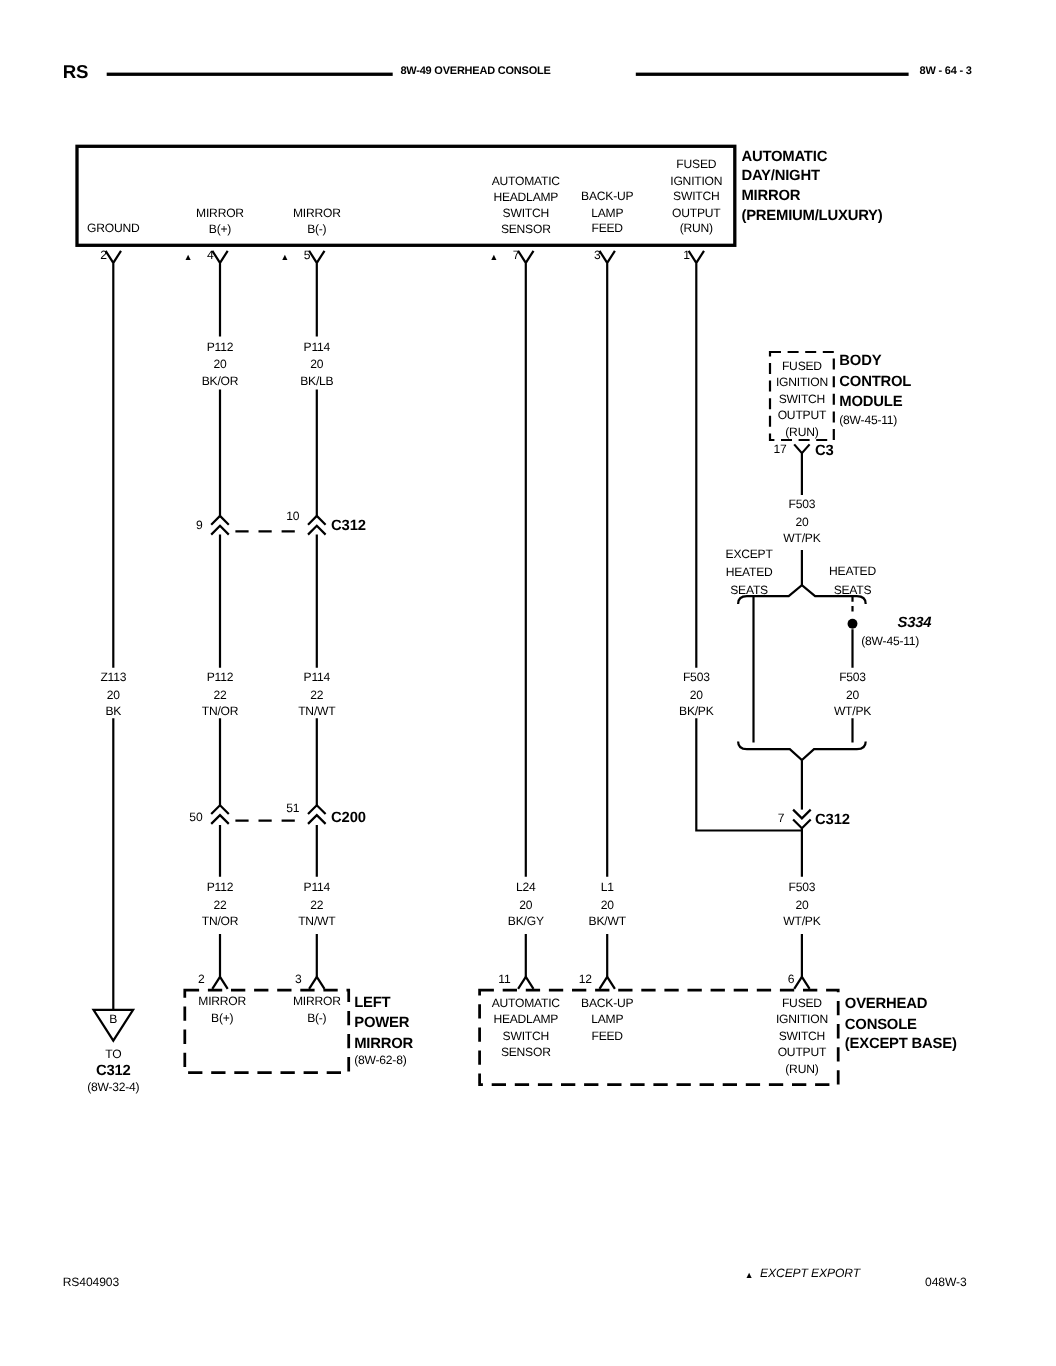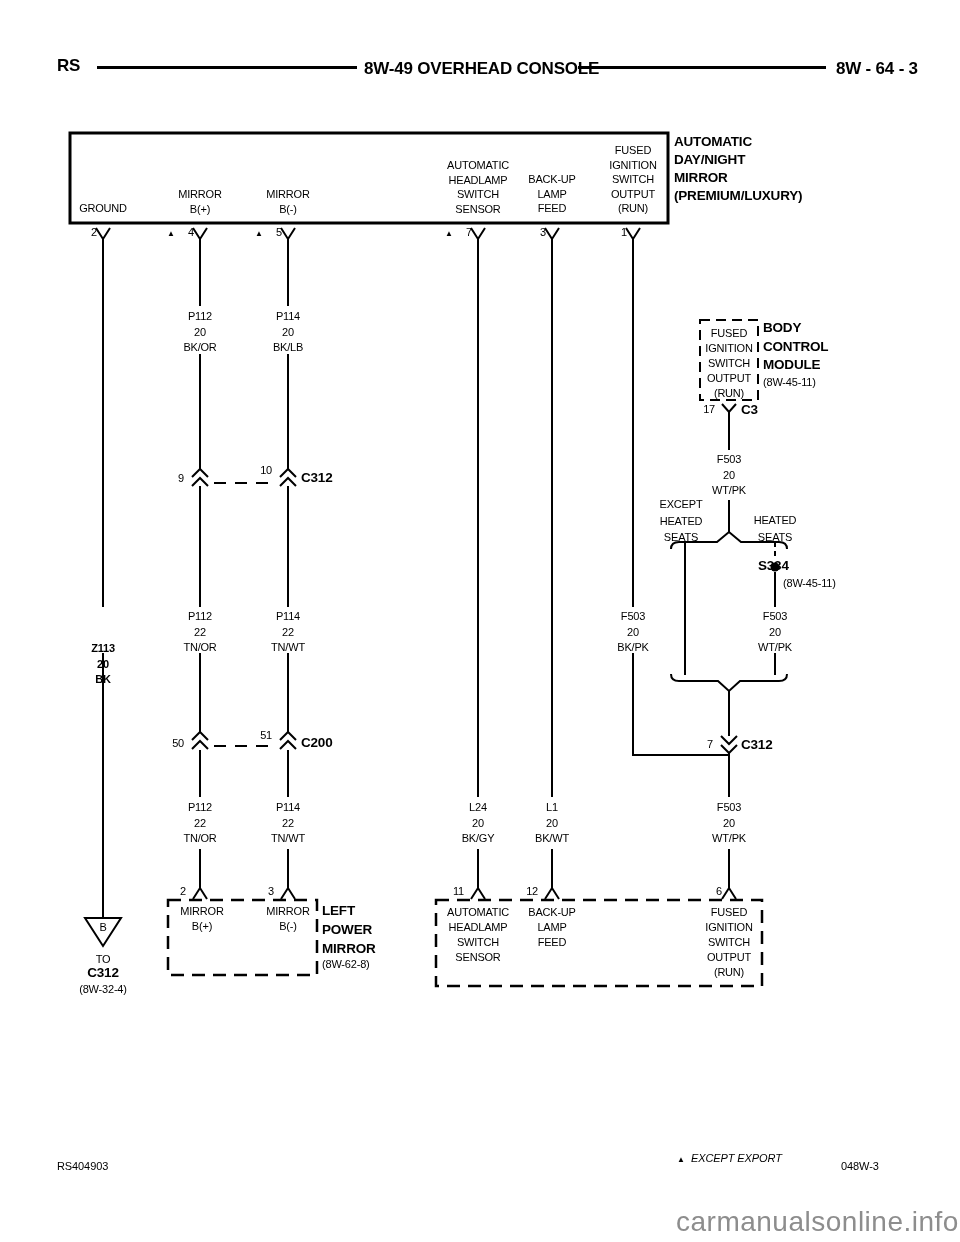--- a/index.html
+++ b/index.html
@@ -2,21 +2,21 @@
 <html><head>
 <meta charset="utf-8">
 <style>
   html,body{margin:0;padding:0;background:#ffffff;}
   #page{
     position:relative;width:960px;height:1242px;background:#ffffff;
     font-family:"Liberation Sans","DejaVu Sans",sans-serif;color:#000;
     overflow:hidden;
   }
   .rule{position:absolute;height:2.5px;background:#000;}
-  .hdr{position:absolute;font-weight:bold;font-size:17px;letter-spacing:-0.2px;white-space:nowrap;}
+  .hdr{position:absolute;font-weight:bold;font-size:10px;letter-spacing:-0.2px;white-space:nowrap;}
   .lbl{position:absolute;font-size:11px;line-height:15.5px;letter-spacing:-0.2px;
        white-space:pre-line;text-align:center;transform:translateX(-50%);}
   .boxlbl{position:absolute;font-size:11px;line-height:14.5px;letter-spacing:-0.2px;
        white-space:pre-line;text-align:center;transform:translateX(-50%);}
   .pin{position:absolute;font-size:11px;width:20px;text-align:right;letter-spacing:-0.2px;}
   .mark{position:absolute;font-size:8px;line-height:8px;}
   .cname{position:absolute;font-weight:bold;font-size:13.5px;letter-spacing:-0.2px;white-space:nowrap;}
   .title{position:absolute;font-weight:bold;font-size:13.5px;line-height:18px;
        letter-spacing:-0.2px;white-space:pre-line;}
   .ref{position:absolute;font-size:11px;letter-spacing:-0.2px;white-space:nowrap;}
@@ -129,21 +129,21 @@
 
   <div class="lbl" style="left:200px;top:309px;">P112
 20
 BK/OR</div>
   <div class="lbl" style="left:288px;top:309px;">P114
 20
 BK/LB</div>
   <div class="lbl" style="left:729px;top:452px;">F503
 20
 WT/PK</div>
-  <div class="lbl" style="left:103px;top:641px;font-weight:bold;">Z113
+  <div class="lbl" style="left:103px;top:609px;">Z113
 20
 BK</div>
   <div class="lbl" style="left:200px;top:609px;">P112
 22
 TN/OR</div>
   <div class="lbl" style="left:288px;top:609px;">P114
 22
 TN/WT</div>
   <div class="lbl" style="left:633px;top:609px;">F503
 20
@@ -189,21 +189,21 @@
   <div class="title" style="left:763px;top:319px;line-height:18.5px;">BODY
 CONTROL
 MODULE</div>
   <div class="ref" style="left:763px;top:376px;">(8W-45-11)</div>
 
   <div class="lbl" style="left:681px;top:496px;line-height:16.5px;">EXCEPT
 HEATED
 SEATS</div>
   <div class="lbl" style="left:775px;top:512px;line-height:16.5px;">HEATED
 SEATS</div>
-  <div class="cname" style="left:758px;top:558px;">S334</div>
+  <div class="cname" style="left:816px;top:558px;font-style:italic;">S334</div>
   <div class="ref" style="left:783px;top:577px;">(8W-45-11)</div>
 
   <div class="lbl" style="left:103px;top:920px;">B</div>
   <div class="lbl" style="left:103px;top:952px;">TO</div>
   <div class="cname" style="left:103px;top:965px;transform:translateX(-50%);">C312</div>
   <div class="ref" style="left:103px;top:983px;transform:translateX(-50%);">(8W-32-4)</div>
 
   <div class="pin" style="left:166px;top:885px;">2</div>
   <div class="pin" style="left:254px;top:885px;">3</div>
   <div class="boxlbl" style="left:202px;top:904px;line-height:15px;">MIRROR
@@ -223,20 +223,22 @@
 SWITCH
 SENSOR</div>
   <div class="boxlbl" style="left:552px;top:905px;line-height:15px;">BACK-UP
 LAMP
 FEED</div>
   <div class="boxlbl" style="left:729px;top:905px;line-height:15px;">FUSED
 IGNITION
 SWITCH
 OUTPUT
 (RUN)</div>
+  <div class="title" style="left:768px;top:903px;line-height:18.5px;">OVERHEAD
+CONSOLE
+(EXCEPT BASE)</div>
 
   <div class="footer-txt" style="left:57px;top:1160px;">RS404903</div>
   <div class="mark" style="left:677px;top:1156px;">▲</div>
   <div class="footer-txt" style="left:691px;top:1152px;font-style:italic;">EXCEPT EXPORT</div>
   <div class="footer-txt" style="left:841px;top:1160px;">048W-3</div>
-  <div class="watermark" style="left:676px;top:1206px;">carmanualsonline.info</div>
 
 </div>
 
 </body></html>

